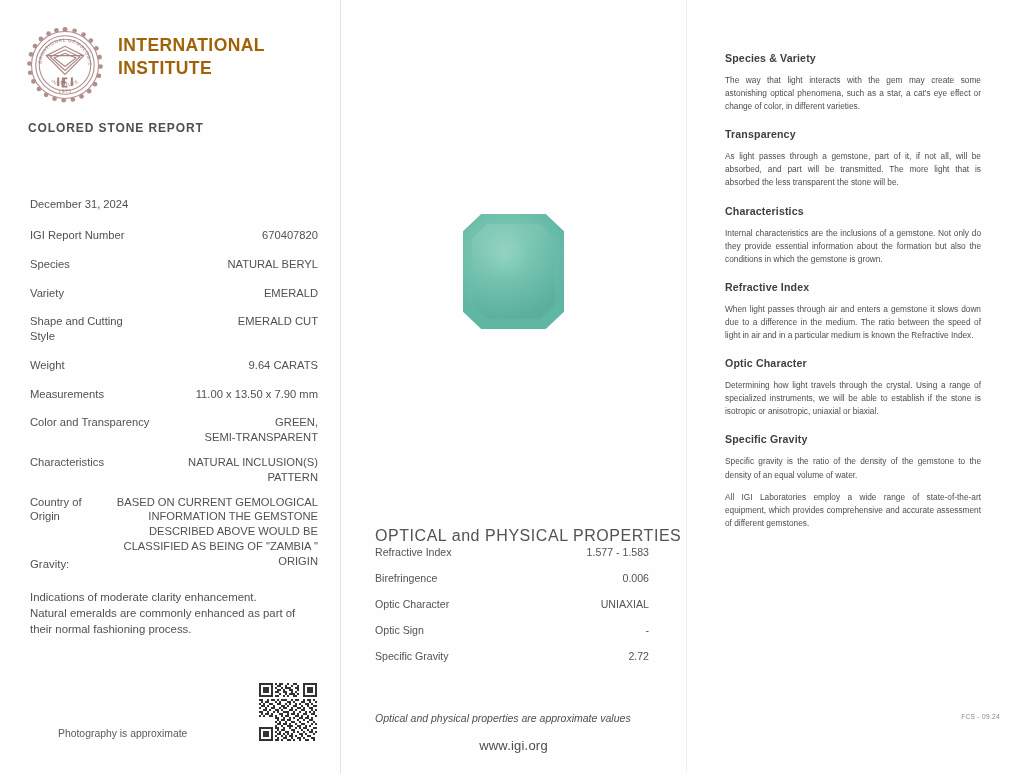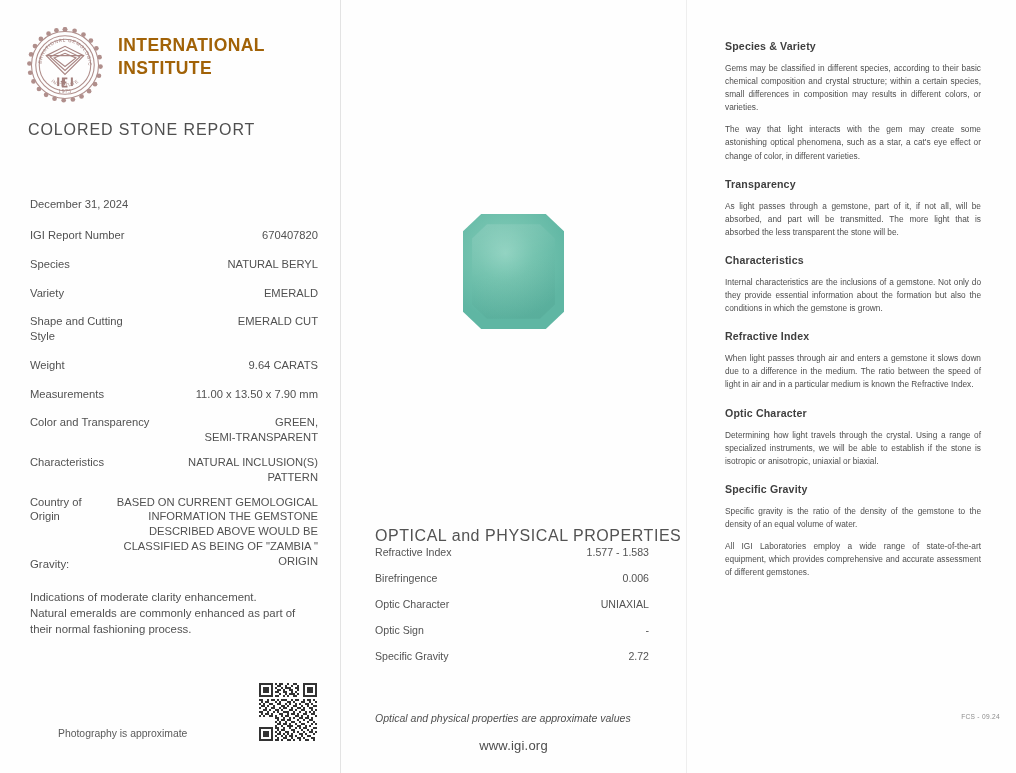--- a/index.html
+++ b/index.html
@@ -58,22 +58,22 @@
     letter-spacing: 0.4px;
     line-height: 1.33;
     color: #a16207;
     padding-top: 8px;
   }
   .brand-name div { white-space: nowrap; }
 
   .report-type {
     position: absolute;
     left: 28px; top: 121px;
-    font-size: 16px;
-    font-weight: normal;
+    font-size: 12px;
+    font-weight: bold;
     letter-spacing: 0.9px;
     color: #4f4f4f;
   }
 
   
   .dtable {
     position: absolute;
     left: 30px; top: 198px;
     width: 288px;
   }
@@ -203,21 +203,21 @@
   }
 
   
   .col-right {
     position: absolute;
     left: 687px; top: 0;
     width: 329px; height: 773px;
   }
   .sections {
     position: absolute;
-    left: 38px; top: 40px;
+    left: 38px; top: 52px;
     width: 256px;
   }
   .sec-head {
     font-size: 10.6px;
     font-weight: bold;
     color: #3f3f3f;
     margin-bottom: 10px;
     letter-spacing: 0.15px;
   }
   .sec-body {
@@ -624,21 +624,20 @@
         </div>
       </div>
   </div>
   <div class="opt-note">Optical and physical properties are approximate values</div>
   <div class="website">www.igi.org</div>
 
   <div class="col-right">
     <div class="sections" id="info-sections">
         <div class="sec-block">
           <div class="sec-head">Species &amp; Variety</div>
-          <div class="sec-body">Gems may be classified in different species, according to their basic chemical composition and crystal structure; within a certain species, small differences in composition may results in different colors, or varieties.</div>
           <div class="sec-body">The way that light interacts with the gem may create some astonishing optical phenomena, such as a star, a cat's eye effect or change of color, in different varieties.</div>
         </div>
         <div class="sec-block">
           <div class="sec-head">Transparency</div>
           <div class="sec-body">As light passes through a gemstone, part of it, if not all, will be absorbed, and part will be transmitted. The more light that is absorbed the less transparent the stone will be.</div>
         </div>
         <div class="sec-block">
           <div class="sec-head">Characteristics</div>
           <div class="sec-body">Internal characteristics are the inclusions of a gemstone. Not only do they provide essential information  about the formation but also the conditions in which the gemstone is grown.</div>
         </div>

